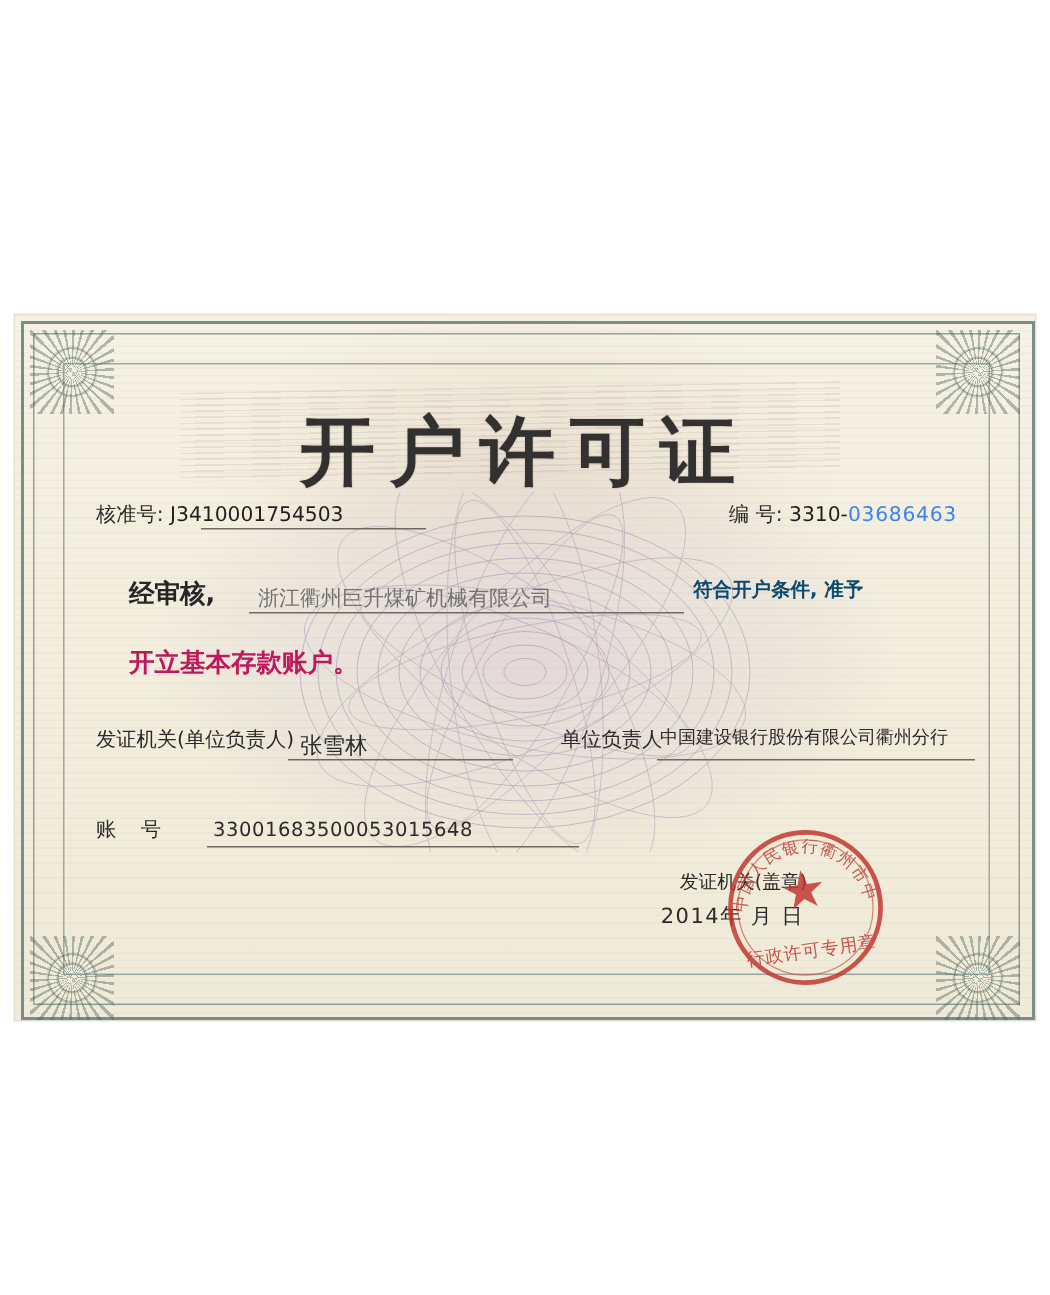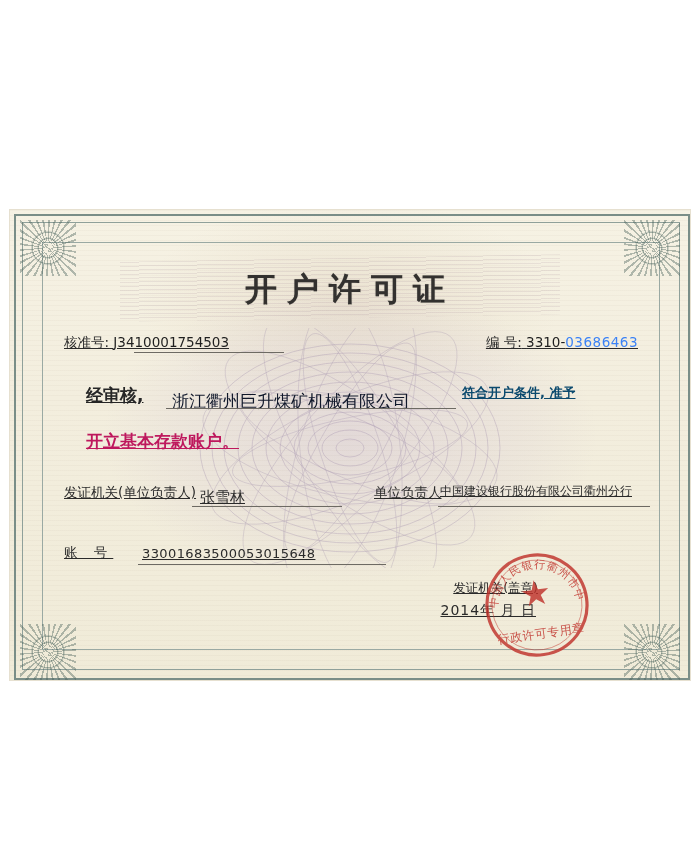--- a/index.html
+++ b/index.html
@@ -92,34 +92,34 @@
     position:absolute;left:50%;top:448px;transform:translate(-50%,-50%);
     width:330px;height:240px;opacity:.62;pointer-events:none;
   }
 
   
   .content{position:absolute;left:42px;top:242px;width:616px;height:406px;}
 
   .title{
     position:absolute;left:0;right:0;top:26px;text-align:center;
     font-family:"DejaVu Sans","Liberation Sans",sans-serif;
-    font-size:32px;font-weight:bold;letter-spacing:10px;color:#33312f;
+    font-size:50px;font-weight:bold;letter-spacing:10px;color:#33312f;
     text-shadow:0 0 1px rgba(0,0,0,.35);
   }
 
-  .row{position:absolute;font-size:13.5px;color:#2a2a2a;text-decoration:underline;}
+  .row{position:absolute;font-size:13.5px;color:#2a2a2a;}
   .lbl{white-space:nowrap;}
   .val{color:#1f1f1f;}
 
   .r-approve{left:22px;top:92px;}
   .r-number{right:20px;top:92px;text-align:right;}
   .num-red{color:#3b82f6;letter-spacing:.5px;}
 
   .r-examined{left:44px;top:142px;font-size:17px;font-weight:bold;color:#262626;text-align:right;}
-  .r-company{left:130px;top:148px;font-size:17px;color:#0f172a;}
+  .r-company{left:130px;top:148px;font-size:14px;color:#737373;}
   .r-cond{left:420px;top:142px;font-size:13px;font-weight:bold;color:#0c4a6e;}
   .r-open{left:44px;top:188px;font-size:17px;font-weight:bold;color:#be185d;}
 
   .r-legal{left:22px;top:242px;font-size:13.5px;}
   .r-legalval{left:158px;top:246px;font-size:15px;}
   .r-bank{left:332px;top:242px;font-size:13.5px;}
   .r-bankval{left:398px;top:240px;font-size:12px;width:210px;line-height:18px;}
 
   .r-acct{left:22px;top:302px;font-size:13.5px;letter-spacing:6px;}
   .r-acctval{left:100px;top:304px;font-size:13px;letter-spacing:.4px;}

